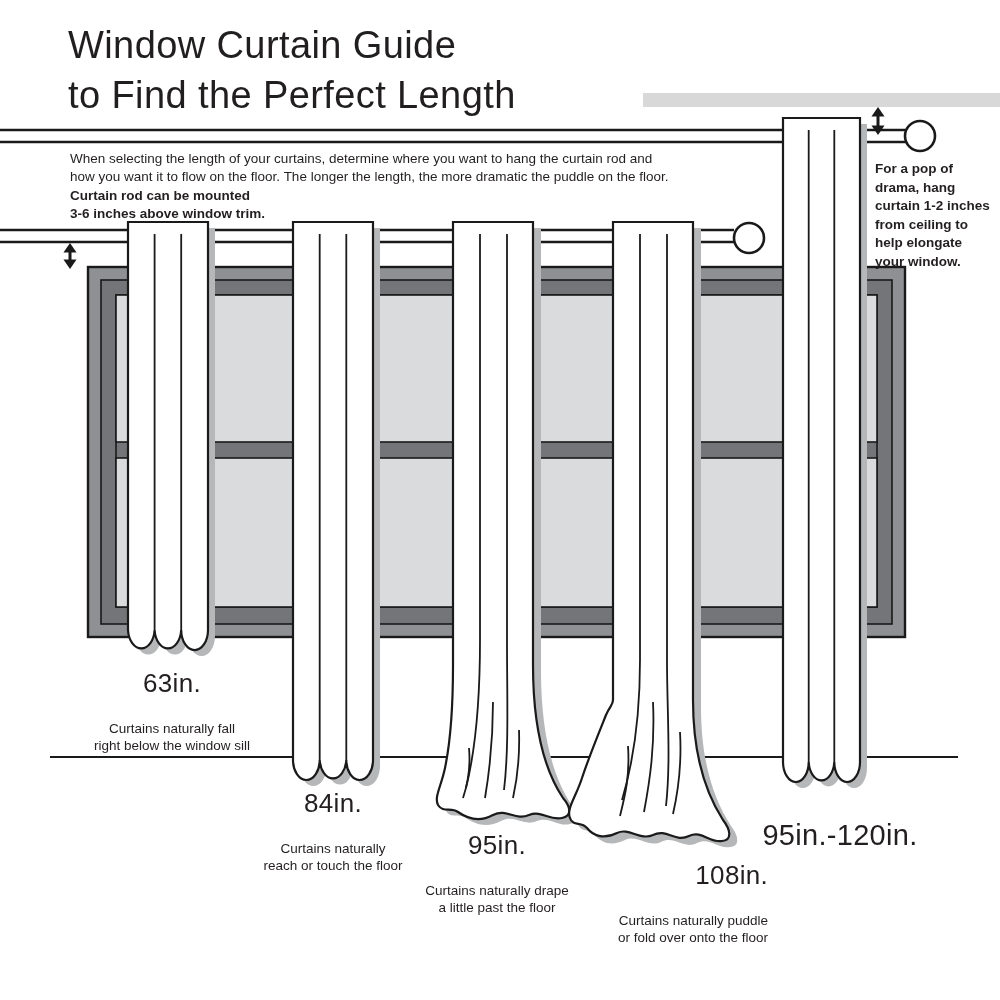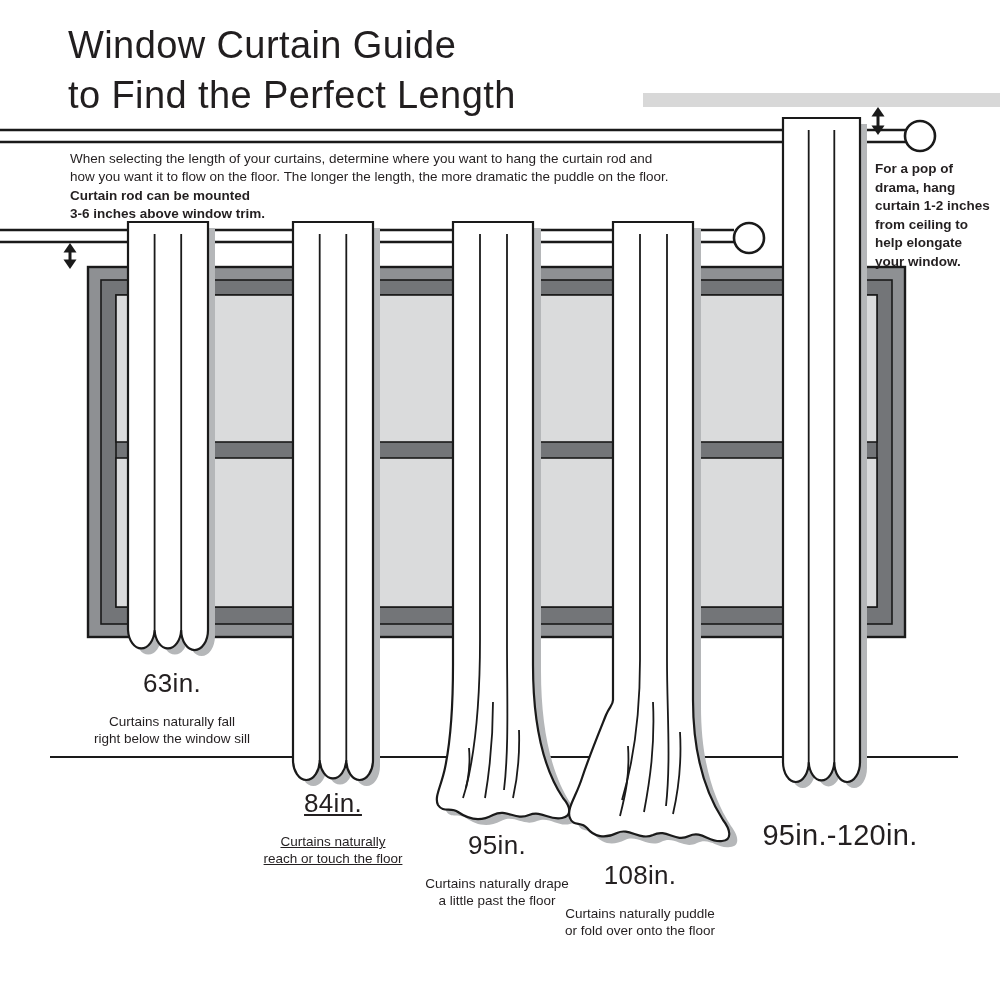--- a/index.html
+++ b/index.html
@@ -5,25 +5,25 @@
   html,body{margin:0;padding:0;background:#fff;}
   .canvas{position:relative;width:1000px;height:1000px;background:#ffffff;
           font-family:"Liberation Sans",sans-serif;color:#231f20;overflow:hidden;}
   .abs{position:absolute;white-space:pre-line;}
   .title{left:68px;top:20px;font-size:38px;line-height:50px;letter-spacing:.4px;color:#211e1f;}
   .intro{left:70px;top:150px;font-size:13.5px;line-height:18px;}
   .rod-note{left:70px;top:187px;font-size:13.5px;line-height:18px;font-weight:bold;}
   .drama-note{left:875px;top:160px;font-size:13.5px;line-height:18.5px;font-weight:bold;width:120px;}
   .len-block{position:absolute;text-align:center;width:220px;}
   .len-label{font-size:26px;line-height:34px;letter-spacing:.3px;}
-  .len-desc{font-size:13.5px;line-height:17px;white-space:pre-line;margin-top:13px;}
+  .len-desc{font-size:13.5px;line-height:17px;white-space:pre-line;margin-top:20px;}
   .b63{left:62px;top:666px;}
-  .b84{left:223px;top:786px;text-decoration:underline;}
+  .b84{left:223px;top:786px;}
   .b95{left:387px;top:828px;}
-  .b108{left:530px;top:858px;}
+  .b108{left:548px;top:858px;text-align:right;}
   .b95120{left:730px;top:818px;}
   .b95120 .len-label{font-size:29px;}
   .coverage{left:48px;top:872px;font-size:21.5px;line-height:31px;font-weight:bold;color:#57585a;}
   svg{position:absolute;left:0;top:0;}
   .outline{fill:#ffffff;stroke:#1a1a1a;stroke-width:2.2;}
   .fold{fill:none;stroke:#1a1a1a;stroke-width:1.8;}
   .shadow{fill:#b5b7b9;stroke:none;}
   .rodline{stroke:#1a1a1a;stroke-width:2.6;fill:none;}
   .finial{fill:#ffffff;stroke:#1a1a1a;stroke-width:2.6;}
   .arrow{fill:#1a1a1a;stroke:none;}

